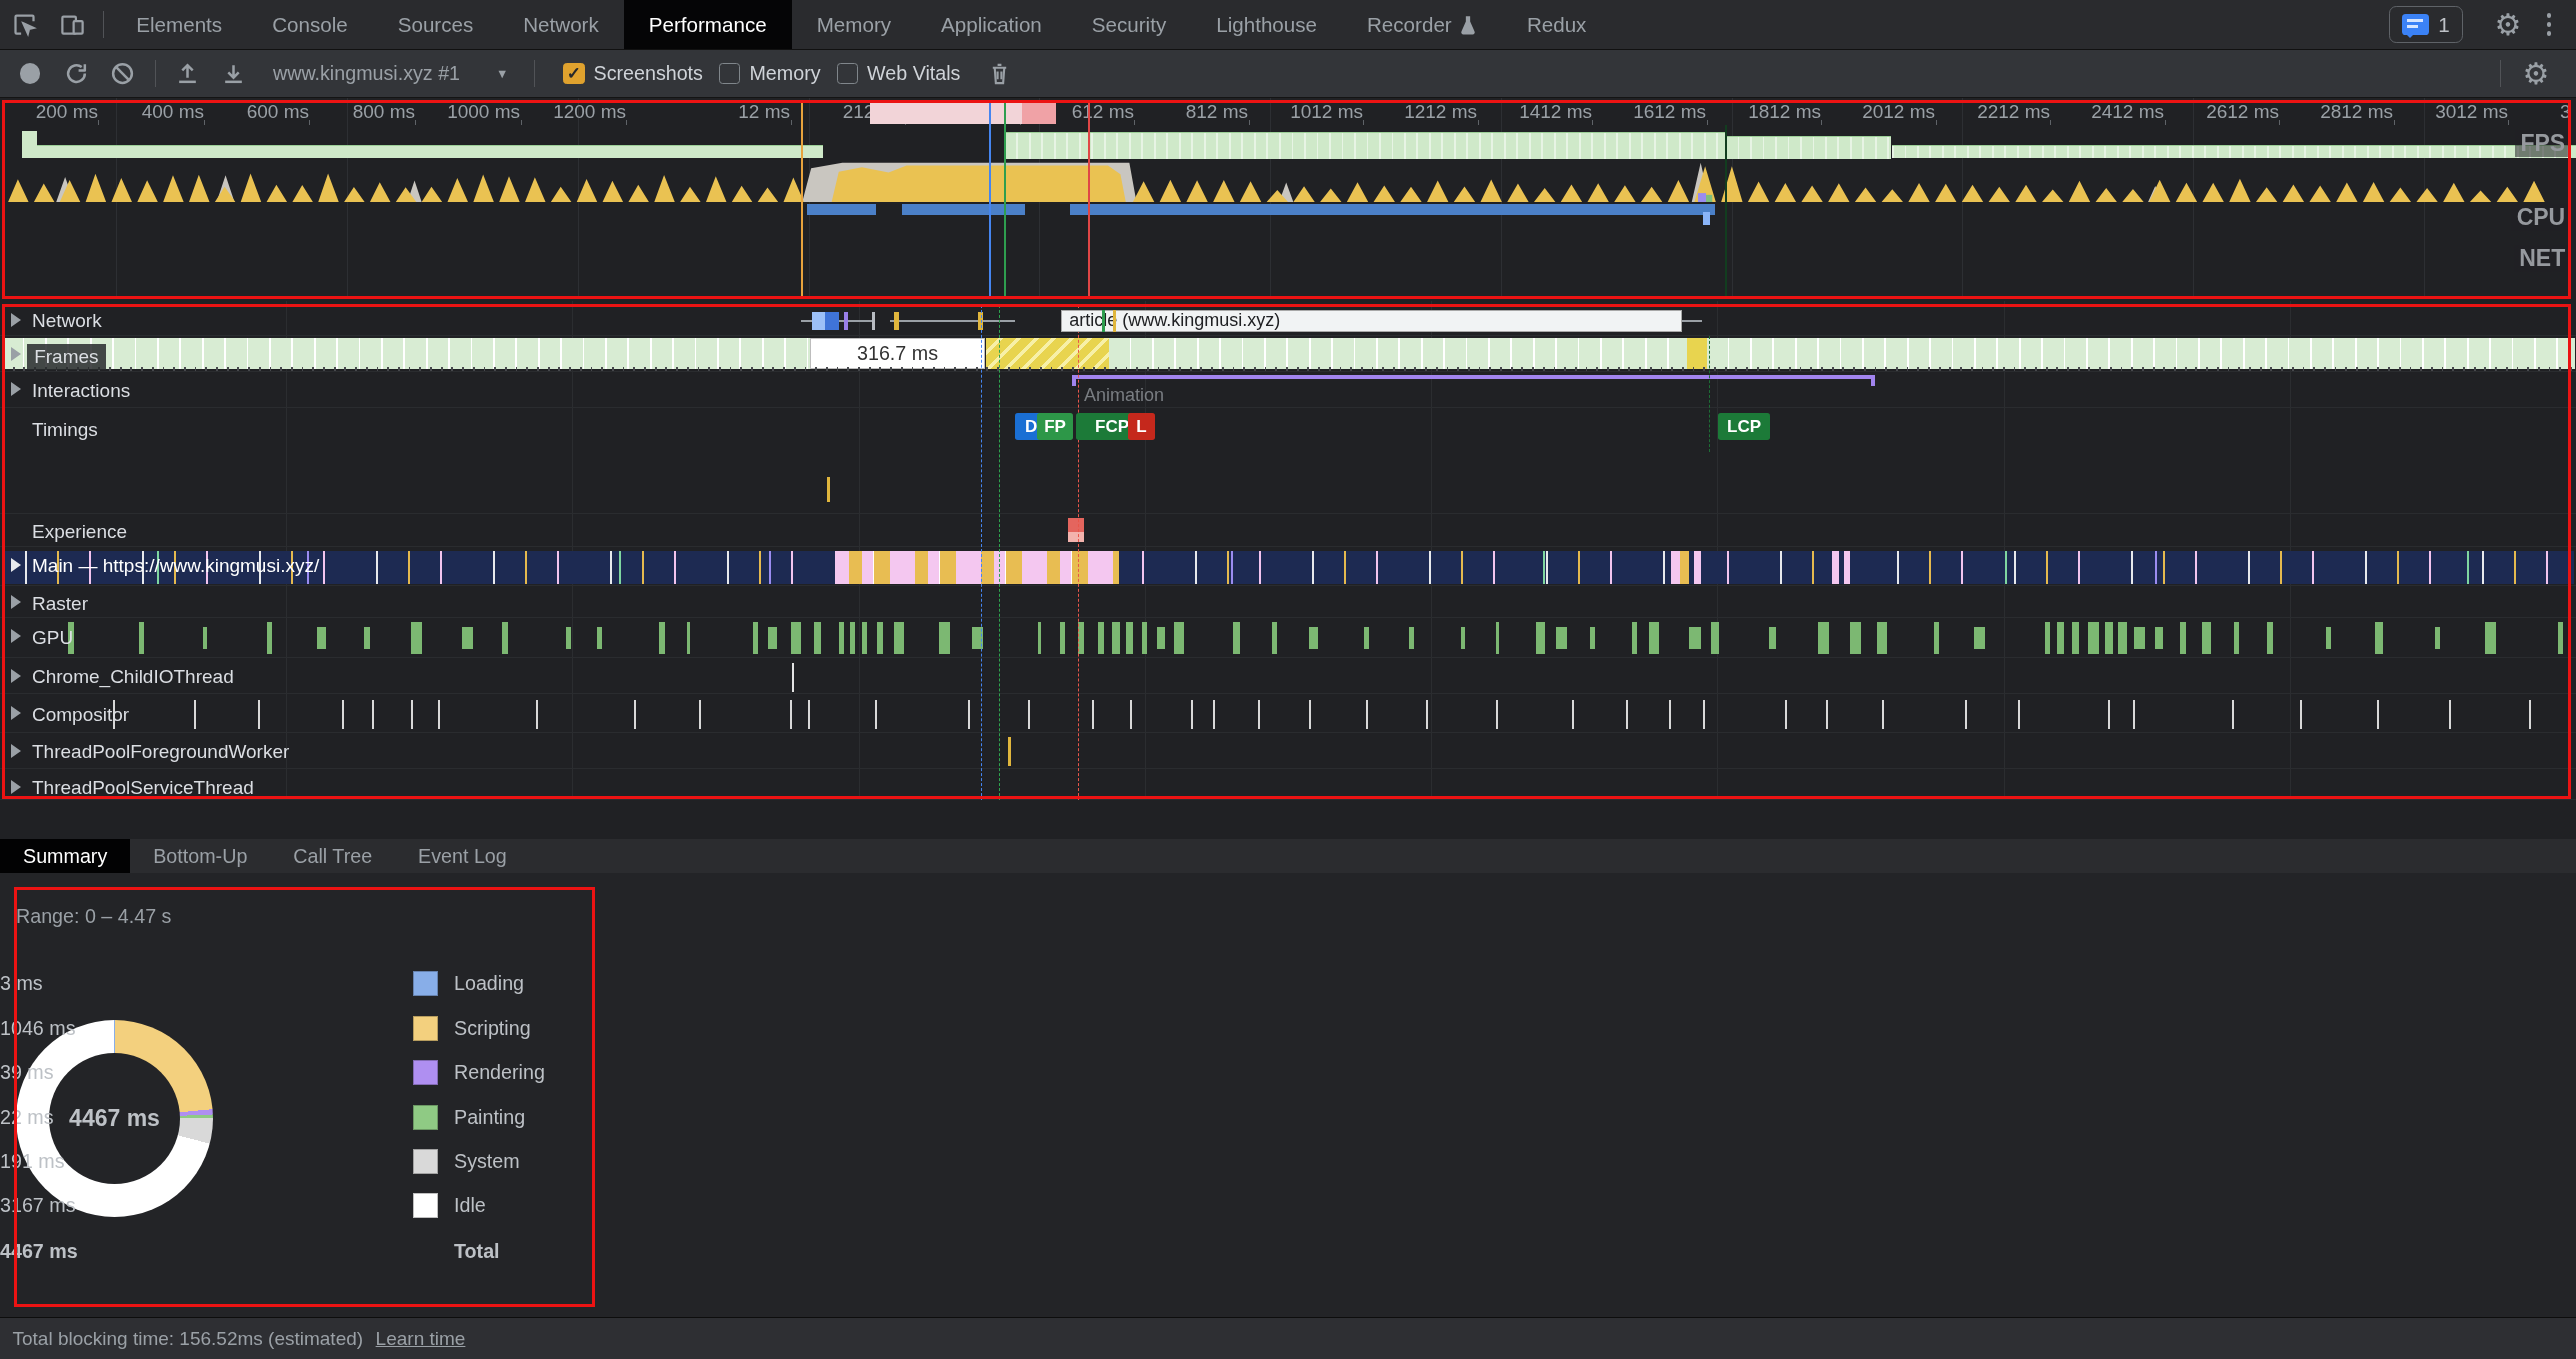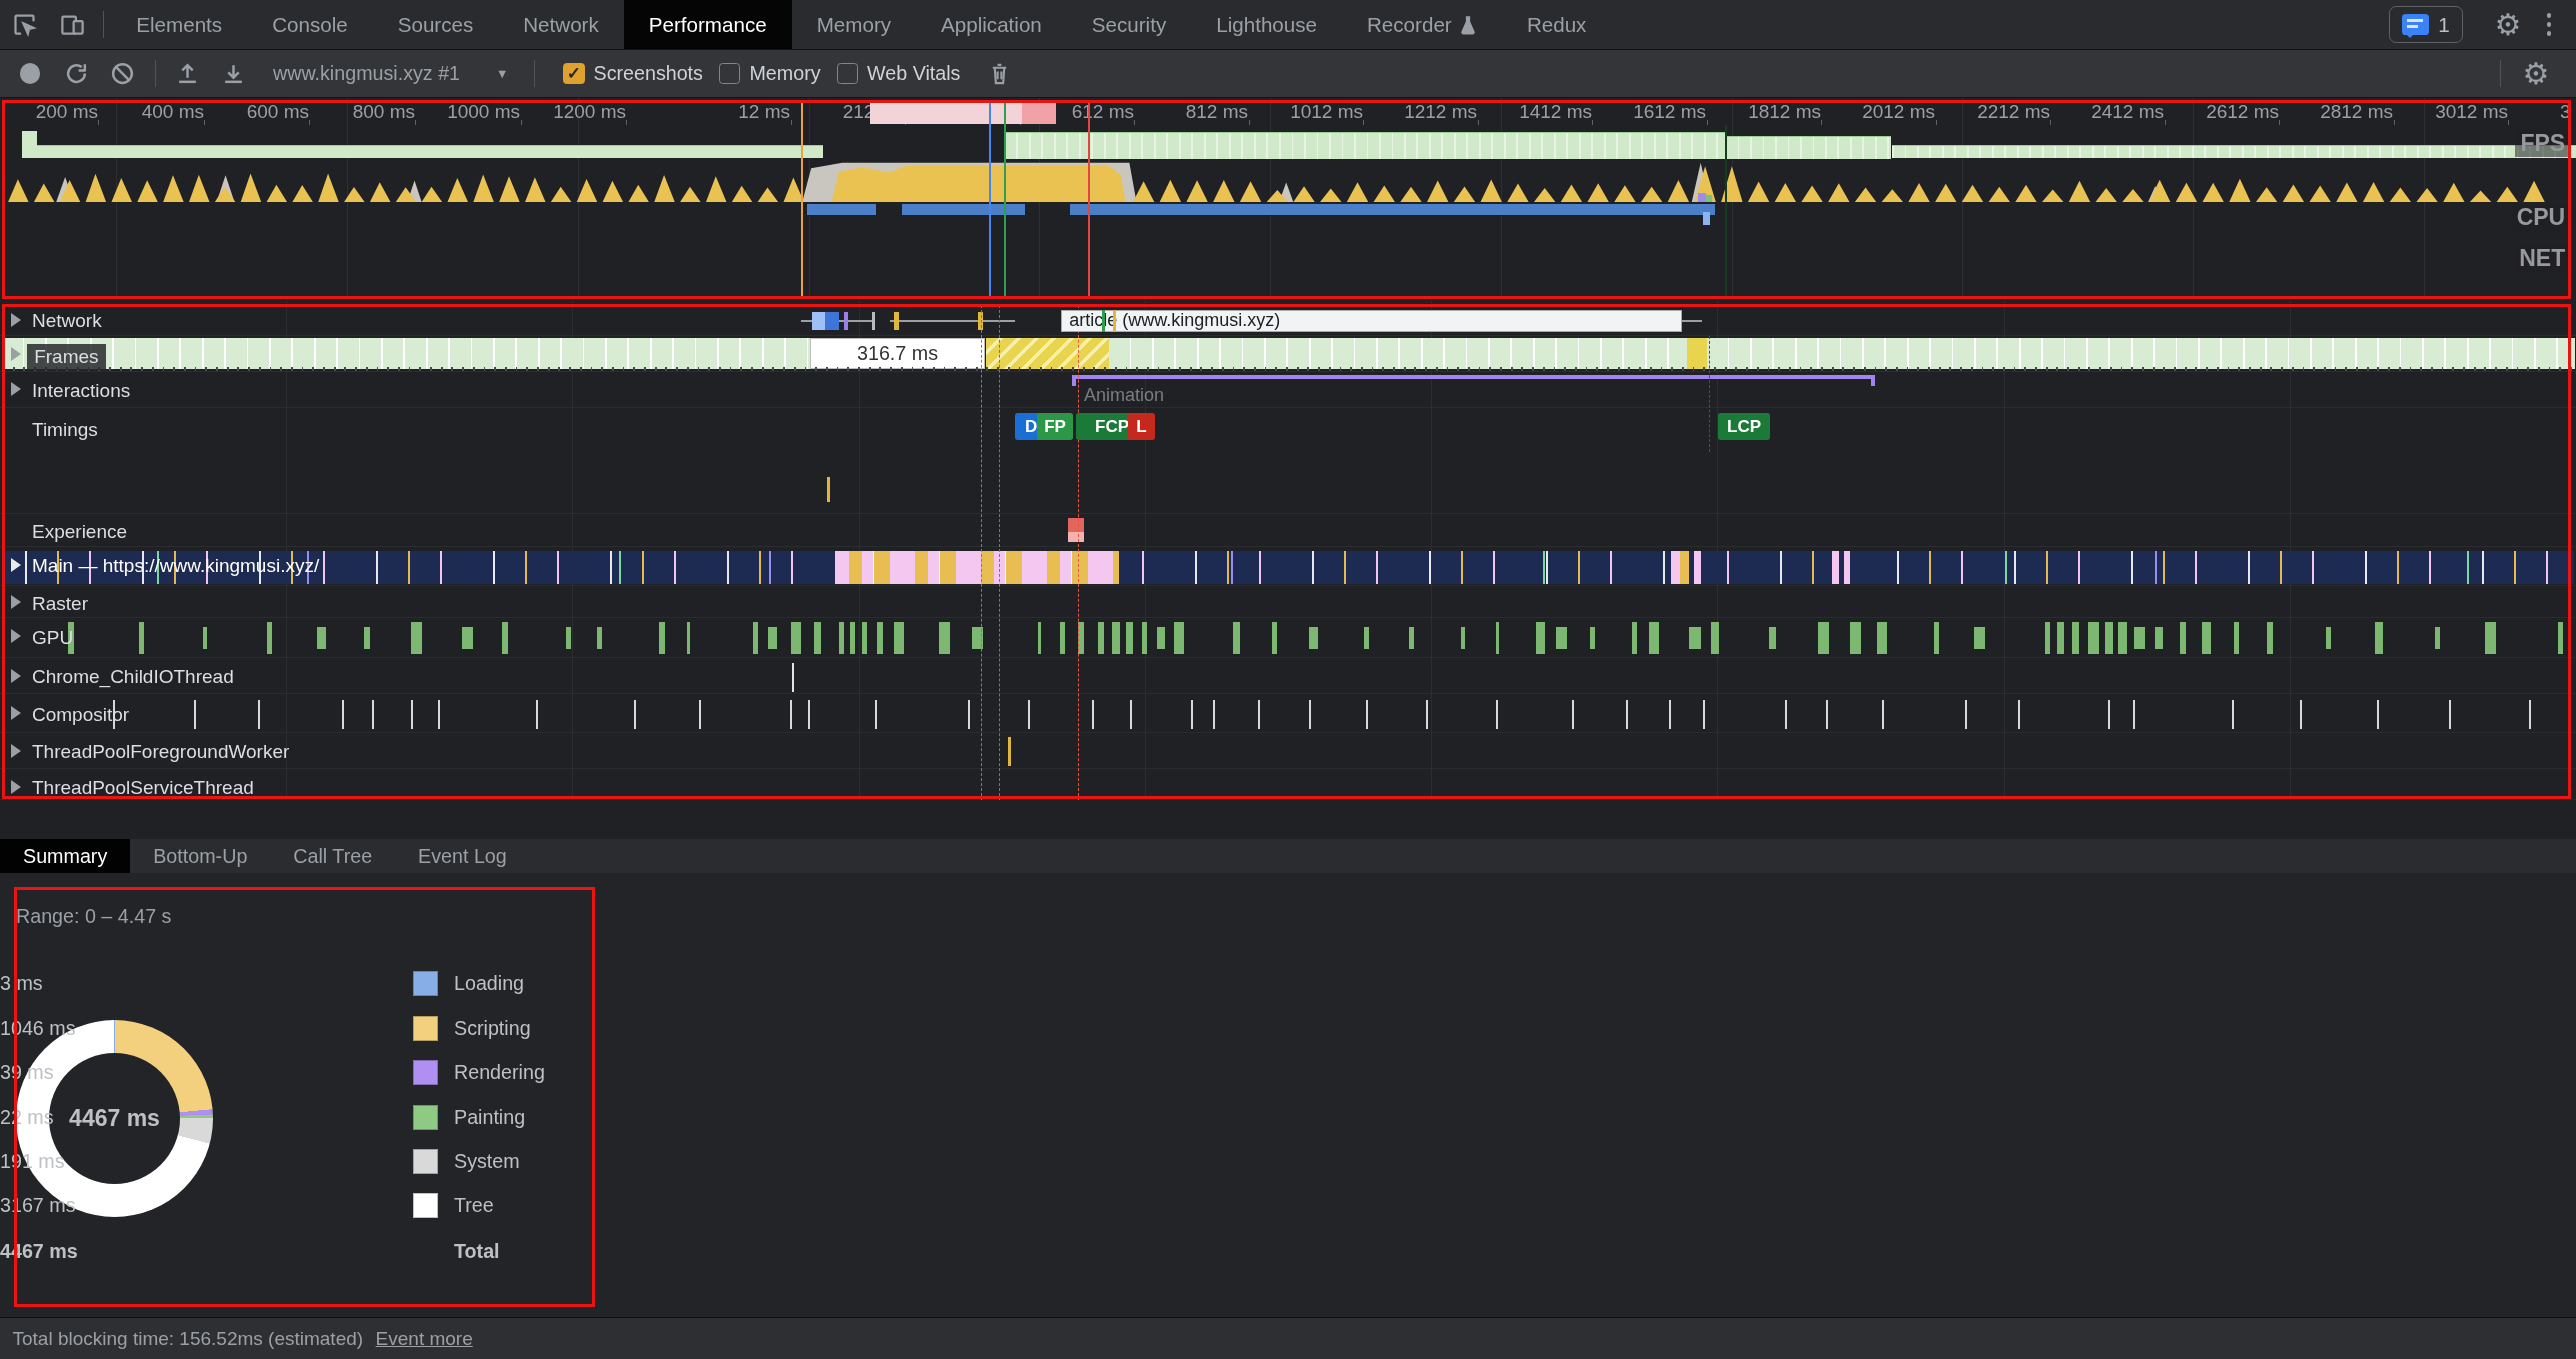--- a/index.html
+++ b/index.html
@@ -870,31 +870,31 @@
           <div class="legend-lab">Painting</div>
         </div>
         <div class="legend-row" style="left: 0px; top: 275px; width: 626px;">
           <div class="legend-val">191 ms</div>
           <div class="legend-sw" style="background: rgb(217, 217, 217);"></div>
           <div class="legend-lab">System</div>
         </div>
         <div class="legend-row" style="left: 0px; top: 319px; width: 626px;">
           <div class="legend-val">3167 ms</div>
           <div class="legend-sw" style="background: rgb(255, 255, 255);"></div>
-          <div class="legend-lab">Tree</div>
+          <div class="legend-lab">Idle</div>
         </div>
         <div class="legend-row" style="left: 0px; top: 365px; width: 626px; font-weight: bold;">
           <div class="legend-val">4467 ms</div>
           <div class="legend-lab">Total</div>
         </div>
       </div>
   </div>
 
   <div id="statusbar">
     <span>Total blocking time: 156.52ms (estimated)</span>
-    <a href="#">Event more</a>
+    <a href="#">Learn time</a>
   </div>
 
   <div class="redrect" style="left:1.8px; top:100px; width:2569px; height:199px;"></div>
   <div class="redrect" style="left:1.8px; top:304px; width:2569px; height:495px;"></div>
   <div class="redrect" style="left:14.3px; top:887px; width:581px; height:420px;"></div>
 </div>
 
 
 </body></html>

